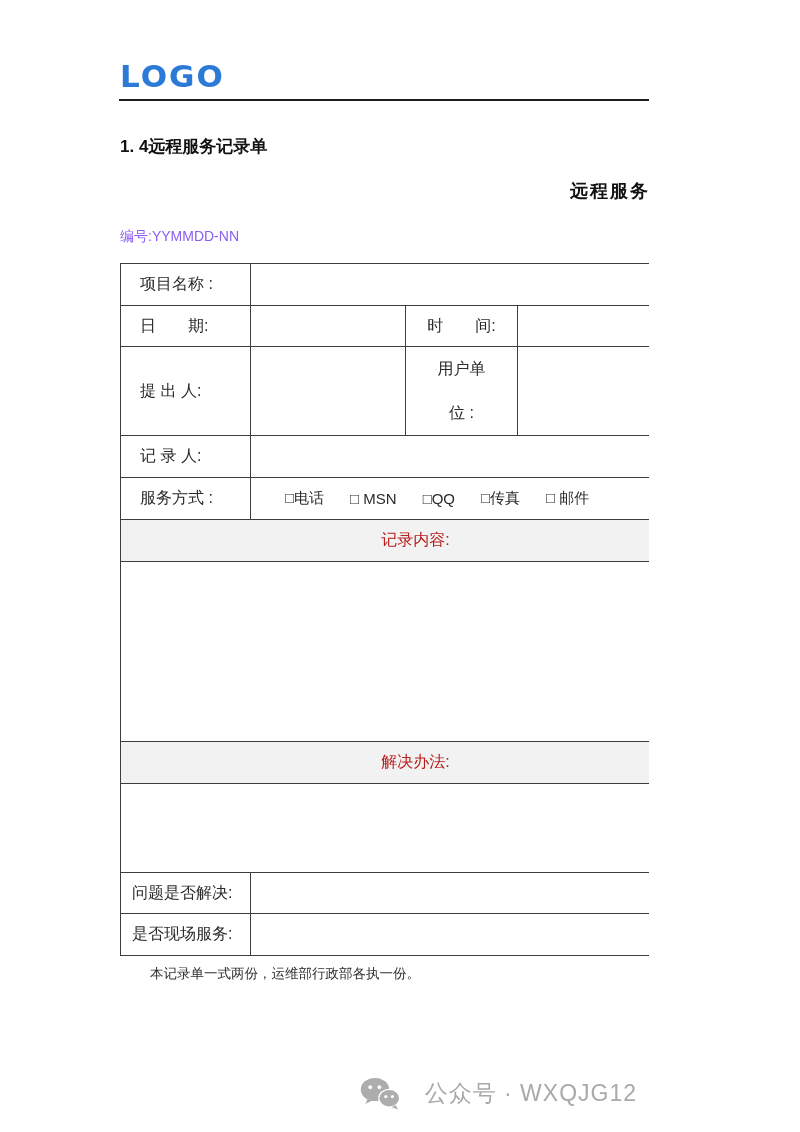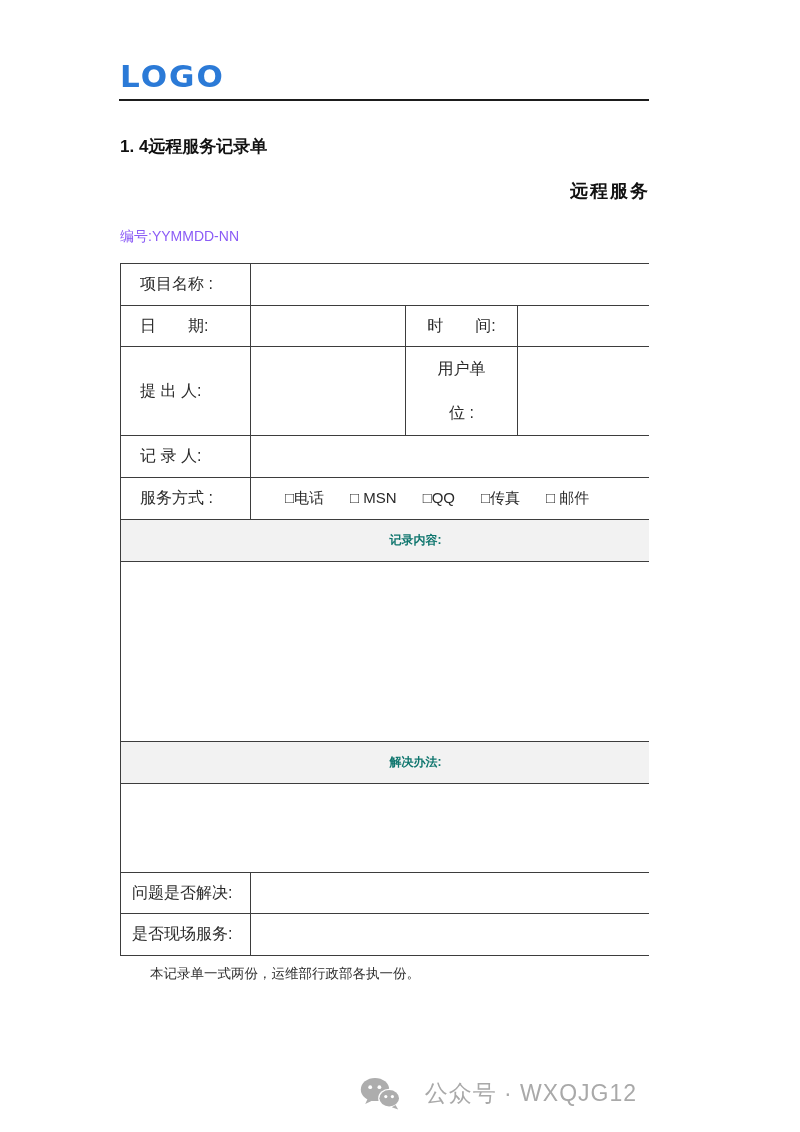--- a/index.html
+++ b/index.html
@@ -90,26 +90,27 @@
     text-align: center;
   }
   tr.h42 td { height: 42px; }
   tr.h41 td { height: 41px; }
   tr.h88 td { height: 88px; }
   tr.h180 td { height: 180px; }
   tr.h89 td { height: 89px; }
   tr.header-row td {
     background: #f2f2f2;
     text-align: center;
-    font-weight: bold;
-    font-size: 12px;
-    color: #0f766e;
+    font-weight: normal;
+    font-size: 16px;
+    color: #b91c1c;
   }
   .service-options {
     display: flex;
+    align-items: center;
     gap: 26px;
     padding-left: 34px;
     font-size: 15px;
     white-space: nowrap;
   }
 
   
   .note {
     position: absolute;
     left: 150px;

